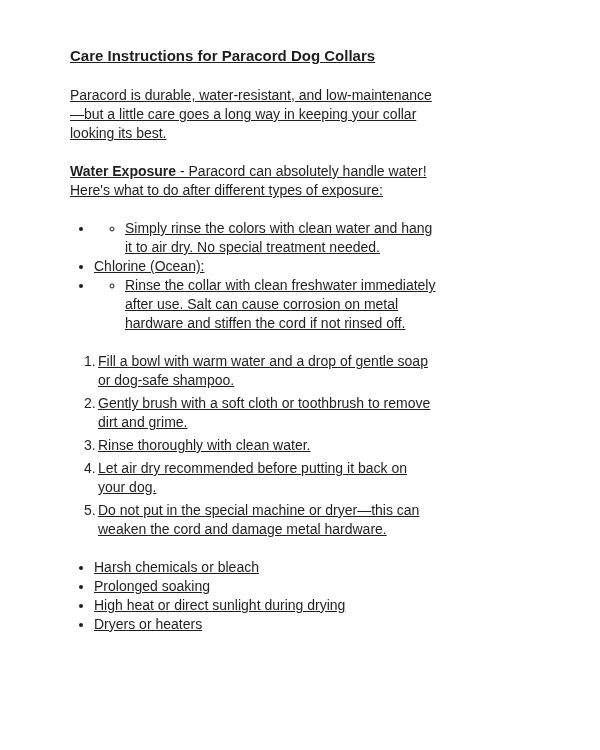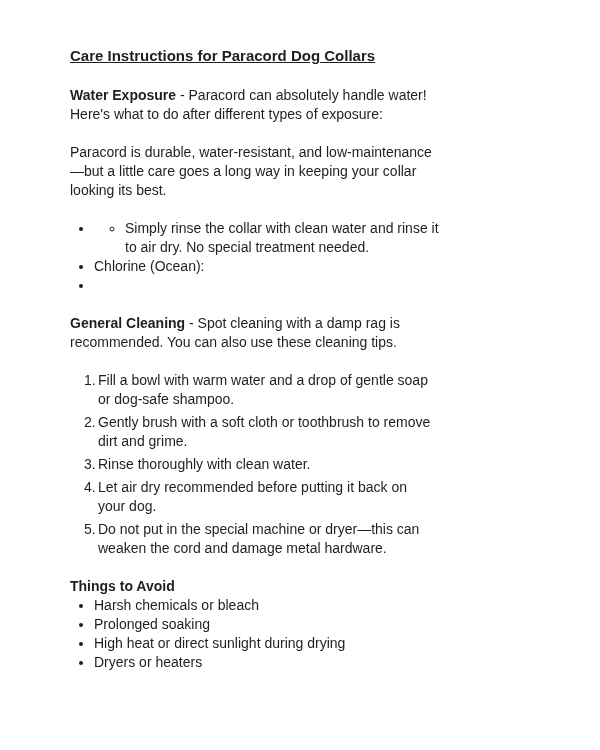--- a/index.html
+++ b/index.html
@@ -15,20 +15,21 @@
     font-size: 14px;
     line-height: 19px;
     color: #1f1f1f;
     -webkit-font-smoothing: antialiased;
   }
   .page {
     box-sizing: border-box;
     width: 500px;
     height: 750px;
     padding: 46px 58px 0 70px;
+    text-decoration: underline;
   }
   .doc-title {
     font-size: 15px;
     line-height: 20px;
     font-weight: 700;
     text-decoration: underline;
     margin: 0 0 20px 0;
   }
   p.block {
     margin: 0 0 19px 0;
@@ -82,48 +83,49 @@
     padding: 0 0 0 24px;
   }
 </style>
 </head>
 <body>
 
 <div class="page">
 
   <h1 class="doc-title">Care Instructions for Paracord Dog Collars</h1>
 
+  <p class="block">Paracord is durable, water-resistant, and low-maintenance—but a little care goes a long way in keeping your collar looking its best.</p>
+
   <p class="block"><span class="bold">Water Exposure</span><span> - Paracord can absolutely handle water! Here's what to do after different types of exposure:</span></p>
-
-  <p class="block">Paracord is durable, water-resistant, and low-maintenance—but a little care goes a long way in keeping your collar looking its best.</p>
 
   <ul class="bullet-list">
     <li>
       <ul class="sub-list">
-        <li>Simply rinse the collar with clean water and rinse it to air dry. No special treatment needed.</li>
+        <li>Simply rinse the colors with clean water and hang it to air dry. No special treatment needed.</li>
       </ul>
     </li>
     <li>
       <span>Chlorine (Ocean):</span>
     </li>
     <li>
+      <ul class="sub-list">
+        <li>Rinse the collar with clean freshwater immediately after use. Salt can cause corrosion on metal hardware and stiffen the cord if not rinsed off.</li>
+      </ul>
     </li>
   </ul>
 
-  <p class="block"><span class="bold">General Cleaning</span><span> - Spot cleaning with a damp rag is recommended. You can also use these cleaning tips.</span></p>
 
   <ol class="steps">
     <li>Fill a bowl with warm water and a drop of gentle soap or dog-safe shampoo.</li>
     <li>Gently brush with a soft cloth or toothbrush to remove dirt and grime.</li>
     <li>Rinse thoroughly with clean water.</li>
     <li>Let air dry recommended before putting it back on your dog.</li>
     <li>Do not put in the special machine or dryer—this can weaken the cord and damage metal hardware.</li>
   </ol>
 
-  <p class="avoid-heading">Things to Avoid</p>
 
   <ul class="avoid-list">
     <li>Harsh chemicals or bleach</li>
     <li>Prolonged soaking</li>
     <li>High heat or direct sunlight during drying</li>
     <li>Dryers or heaters</li>
   </ul>
 
 </div>
 

